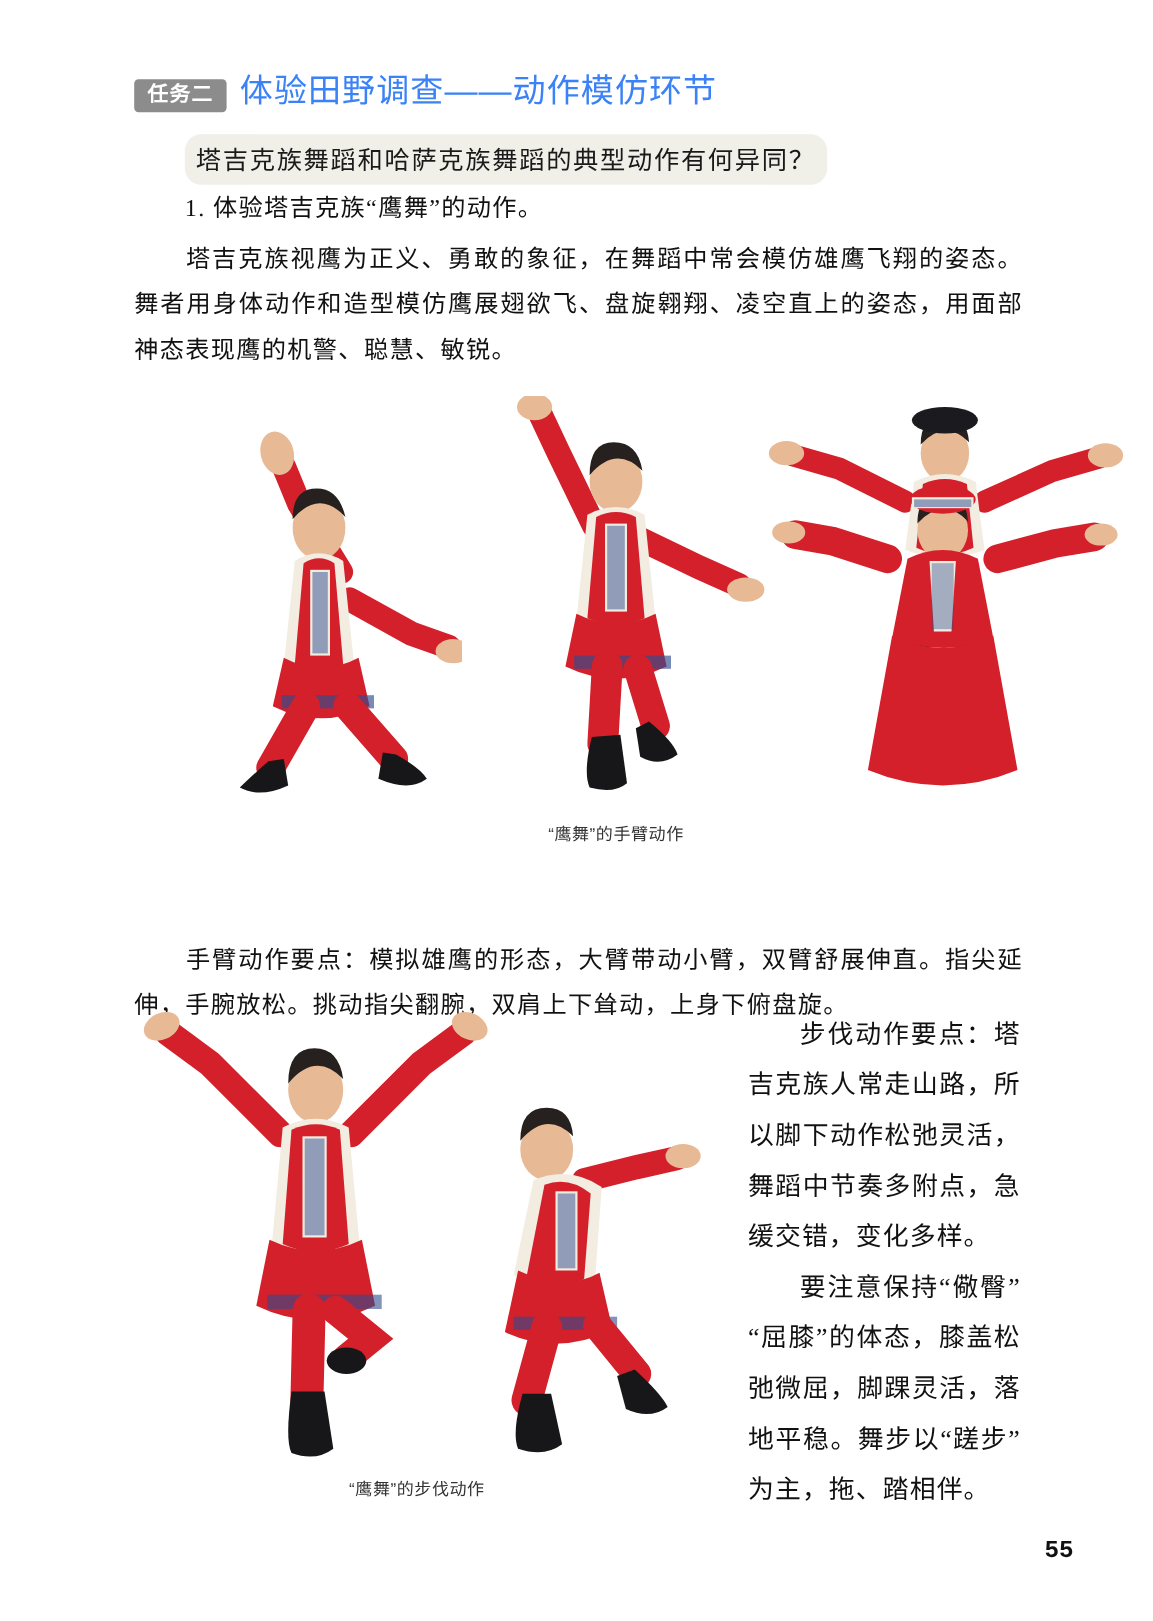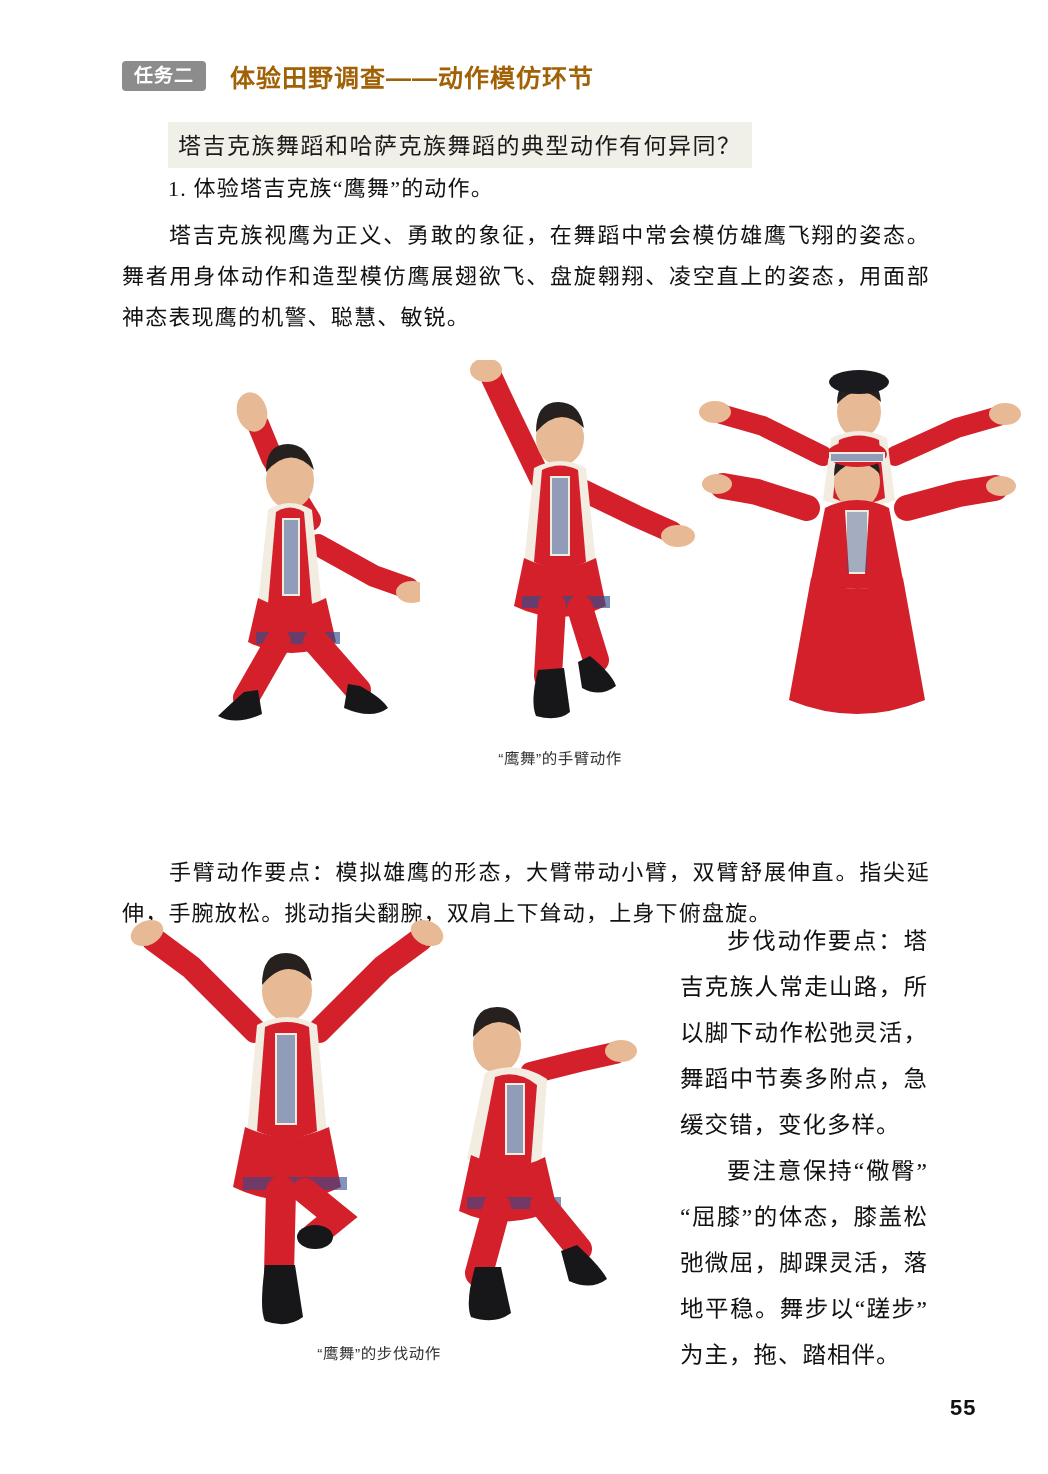--- a/index.html
+++ b/index.html
@@ -20,55 +20,56 @@
     background: #ffffff;
     overflow: hidden;
   }
 
   
   .task-header {
     position: absolute;
     left: 122px;
     top: 58px;
     display: flex;
-    align-items: center;
-    gap: 24px;
+    align-items: flex-end;
+    gap: 12px;
   }
   .task-badge {
     background: #8c8c8c;
     color: #ffffff;
     font-family: "Liberation Sans", "DejaVu Sans", sans-serif;
     font-size: 19px;
     font-weight: bold;
     letter-spacing: 1px;
     padding: 5px 12px 6px 12px;
     border-radius: 4px;
     line-height: 1;
   }
   .task-title {
     font-family: "Liberation Sans", "DejaVu Sans", sans-serif;
-    font-size: 25px;
-    font-weight: bold;
-    color: #a16207;
+    font-size: 30px;
+    font-weight: normal;
+    color: #3b82f6;
     letter-spacing: 1px;
     white-space: nowrap;
   }
 
   
   .question-box {
     position: absolute;
     left: 168px;
     top: 122px;
     background: #f0efe8;
     padding: 5px 10px 7px 10px;
     font-family: "Liberation Serif", "DejaVu Serif", serif;
     font-size: 23px;
     letter-spacing: 1.5px;
     color: #1a1a1a;
     white-space: nowrap;
+    border-radius: 15px;
   }
 
   
   .para {
     position: absolute;
     font-size: 22px;
     line-height: 41px;
     letter-spacing: 1.2px;
     color: #111111;
     text-align: justify;

